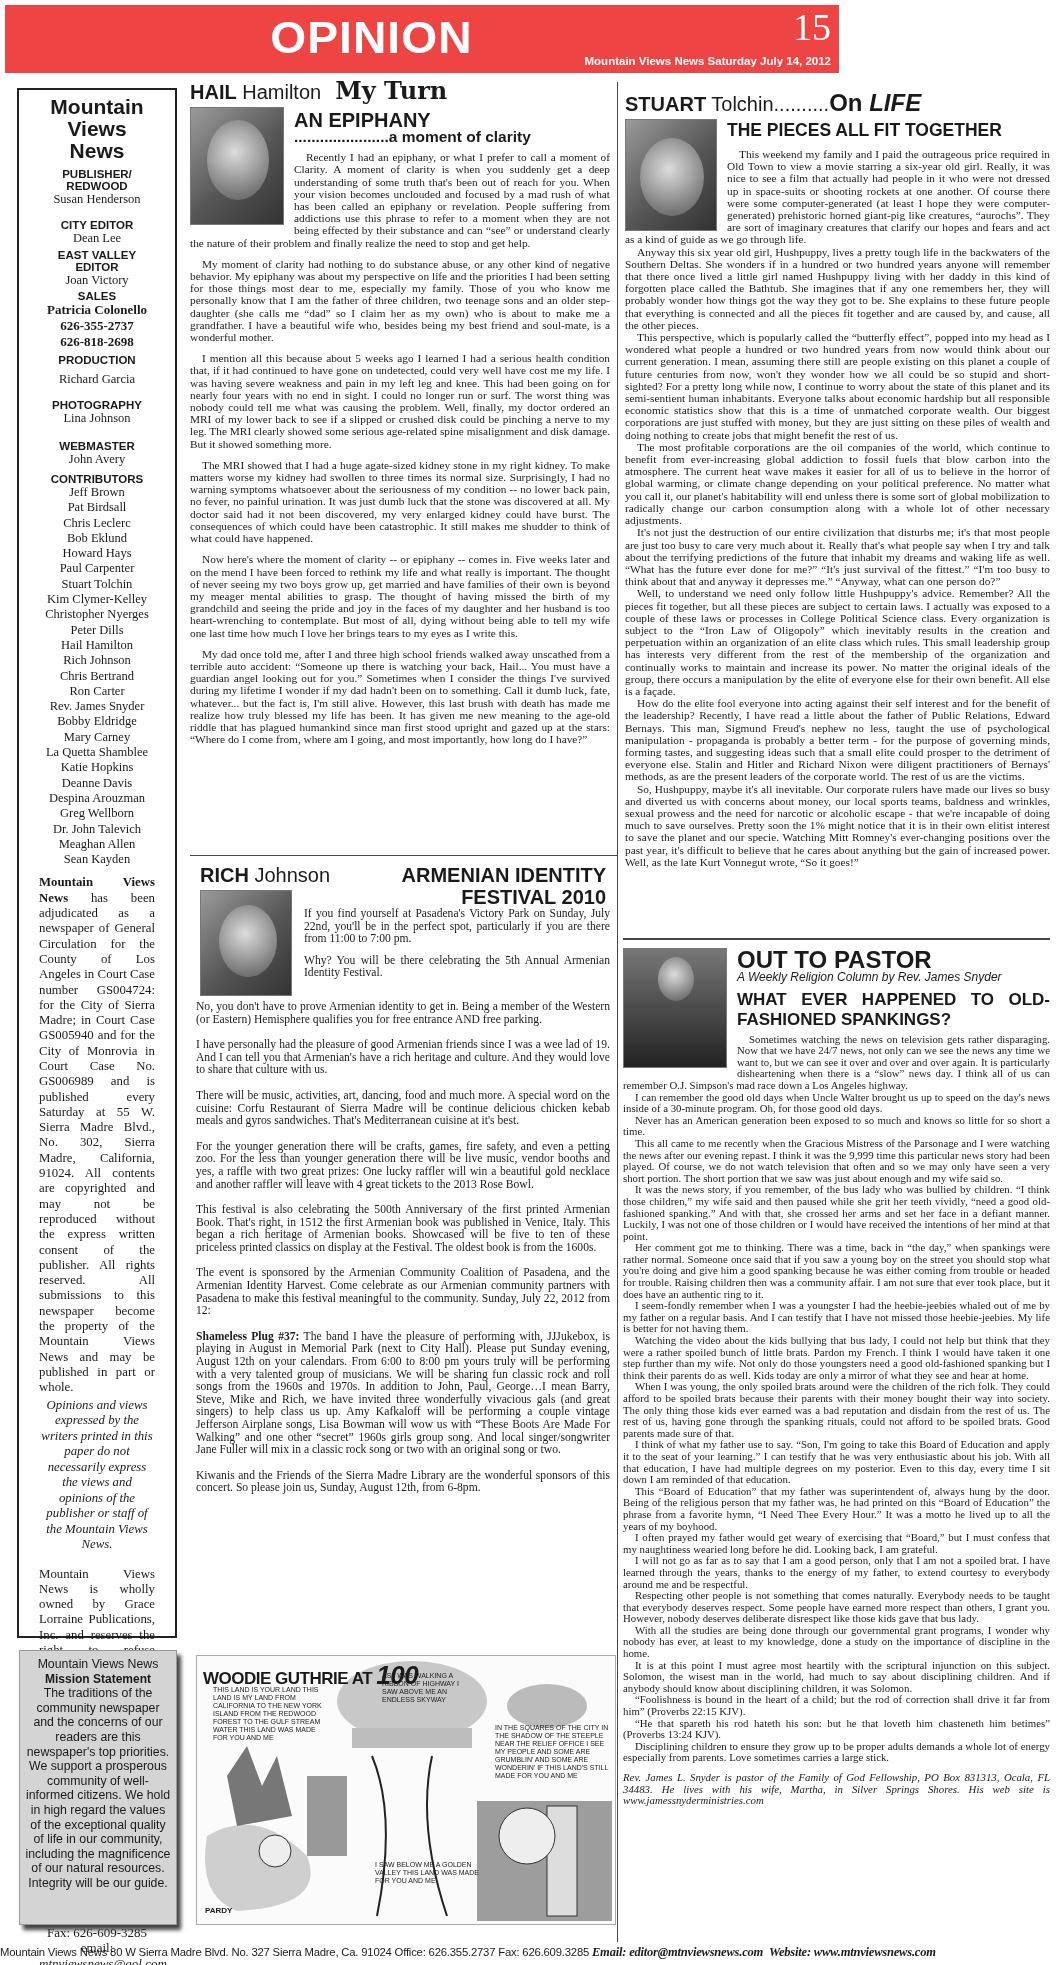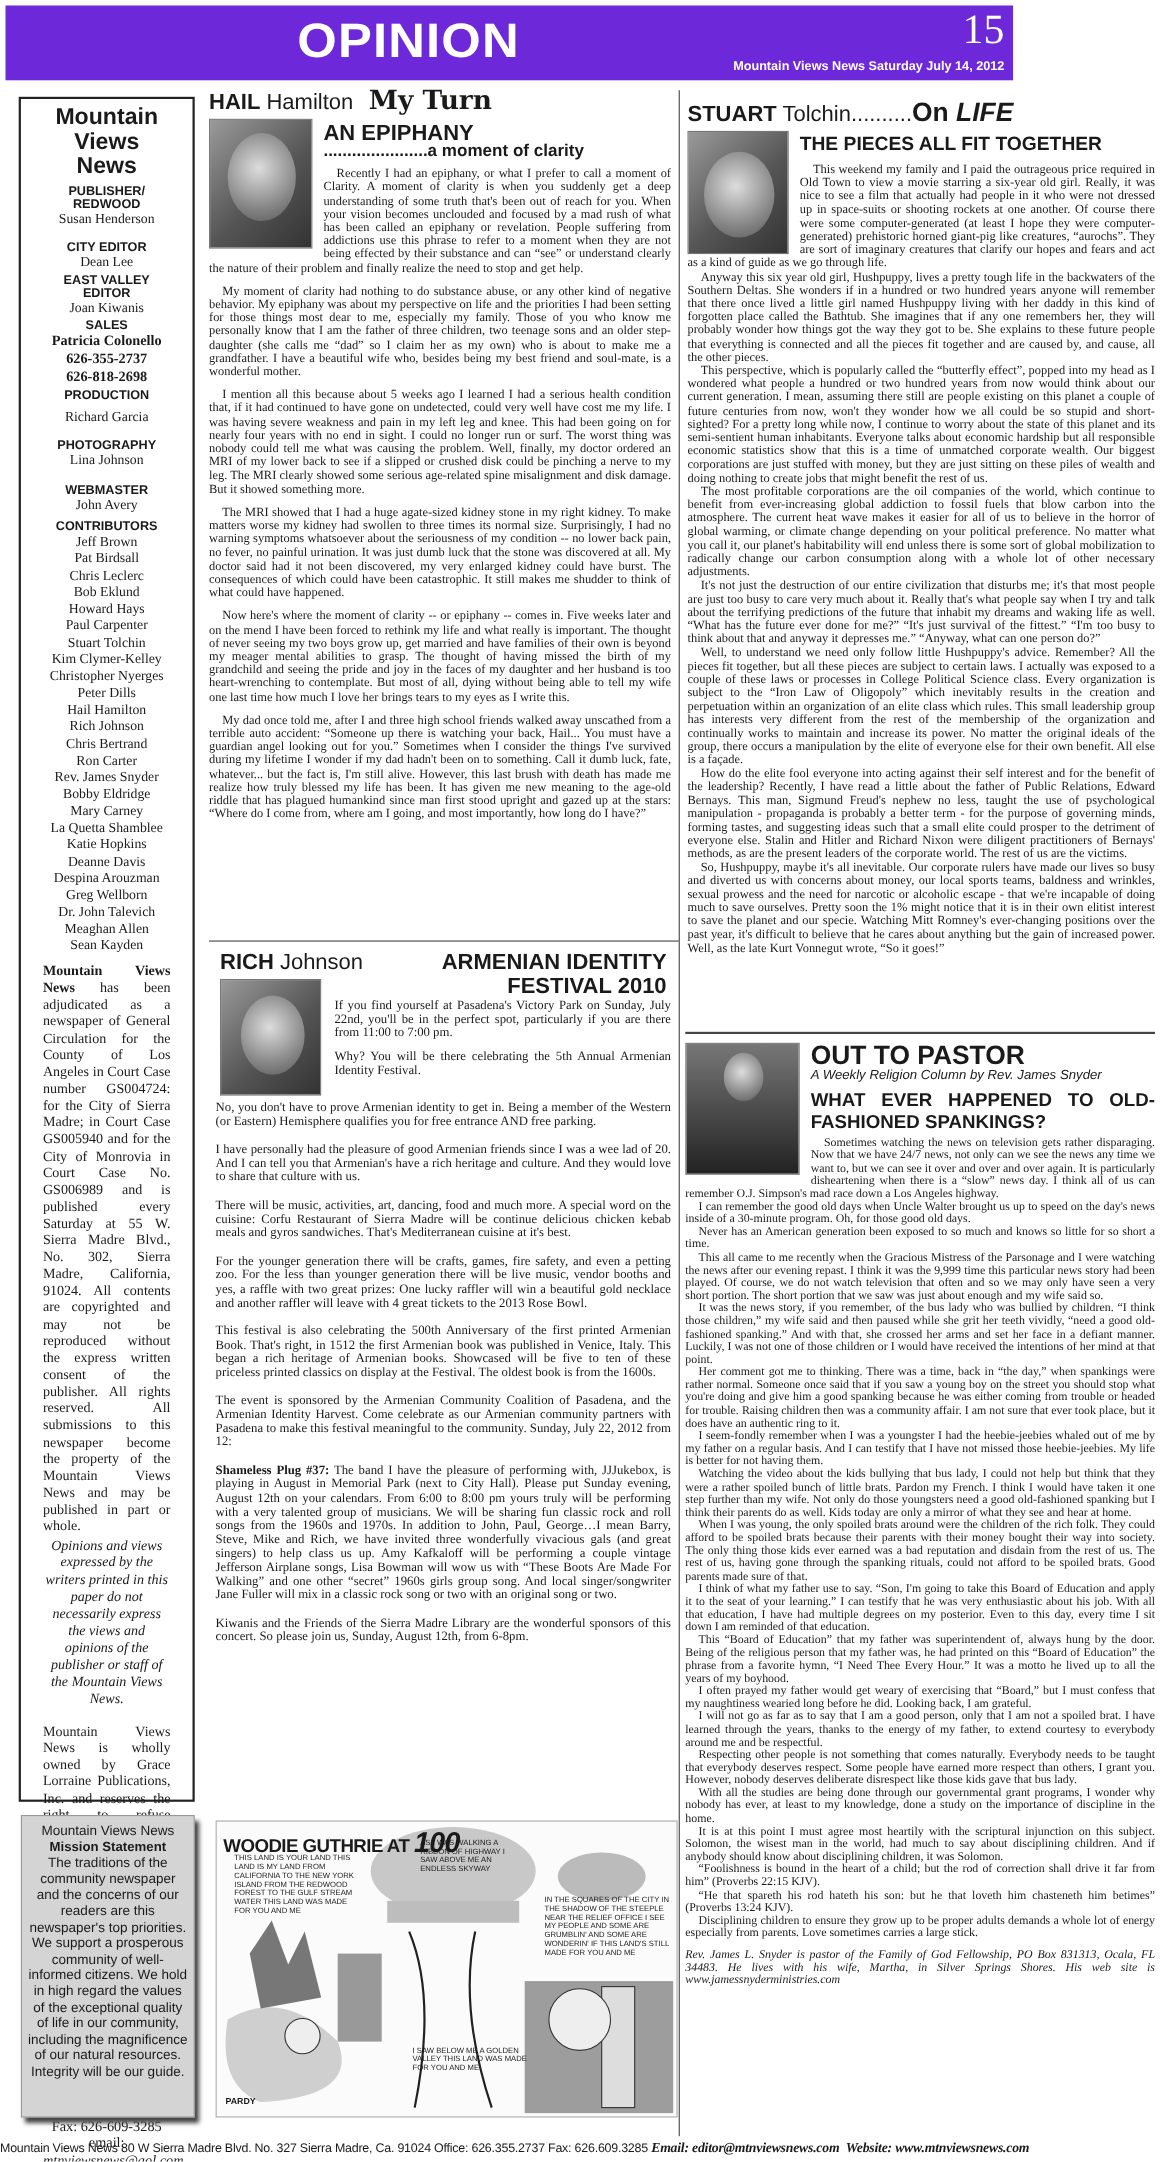--- a/index.html
+++ b/index.html
@@ -1,17 +1,17 @@
 <!DOCTYPE html>
 <html><head>
 <meta charset="utf-8">
 <style>
 *{box-sizing:border-box;margin:0;padding:0}
 body{width:1056px;height:1965px;background:#fff;font-family:"Liberation Serif",serif;color:#1a1a1a;position:relative;overflow:hidden}
-.masthead{position:absolute;left:5px;top:5px;width:916px;height:68px;background:#6d28d9;color:#fff}
+.masthead{position:absolute;left:5px;top:5px;width:834px;height:68px;background:#ef4444;color:#fff}
 .masthead .title{position:absolute;left:270px;top:8px;font-family:"Liberation Sans",sans-serif;font-weight:700;font-size:44px;letter-spacing:1px;transform:scaleX(1.05)}
 .masthead .pageno{position:absolute;right:8px;top:0;font-size:38px;font-family:"Liberation Serif",serif}
 .masthead .dateline{position:absolute;right:8px;bottom:6px;font-family:"Liberation Sans",sans-serif;font-weight:700;font-size:11.5px}
 .side{position:absolute;left:17px;top:88px;width:160px;height:1550px;border:2px solid #222;text-align:center;padding:6px 20px}
 .side .paper{font-family:"Liberation Sans",sans-serif;font-weight:700;font-size:21px;line-height:22px;margin-bottom:6px}
 .side .role{font-family:"Liberation Sans",sans-serif;font-weight:700;font-size:11.5px;margin-top:6px}
 .side .name{font-size:12.5px;line-height:15px}
 .side .bold{font-weight:700;font-size:13px;line-height:16px}
 .side .contrib{font-size:12.5px;line-height:15.3px}
 .side .legal{text-align:justify;font-size:12.8px;line-height:15.3px;margin-top:8px}
@@ -49,21 +49,21 @@
   <div class="paper">
     <div>Mountain</div>
     <div>Views</div>
     <div>News</div>
   </div>
   <div class="role">PUBLISHER/ REDWOOD</div>
   <div class="name">Susan Henderson</div>
   <div class="role" style="margin-top:12px">CITY EDITOR</div>
   <div class="name">Dean Lee</div>
   <div class="role" style="margin-top:3px">EAST VALLEY EDITOR</div>
-  <div class="name">Joan Kiwanis</div>
+  <div class="name">Joan Victory</div>
   <div class="role" style="margin-top:2px">SALES</div>
   <div class="bold">Patricia Colonello</div>
   <div class="bold">626-355-2737</div>
   <div class="bold">626-818-2698</div>
   <div class="role" style="margin-top:4px">PRODUCTION</div>
   <div class="name" style="margin-top:6px">Richard Garcia</div>
   <div class="role" style="margin-top:12px">PHOTOGRAPHY</div>
   <div class="name">Lina Johnson</div>
   <div class="role" style="margin-top:14px">WEBMASTER</div>
   <div class="name">John Avery</div>
@@ -149,21 +149,21 @@
   </div>
   <div class="photo" style="position:absolute;left:4px;top:28px;width:92px;height:106px">
       <div class="face" style="left:18px;top:14px;width:58px;height:72px"></div>
     </div>
   <div style="margin-left:108px;margin-top:-14px">
     <p style="text-indent:0">If you find yourself at Pasadena's Victory Park on Sunday, July 22nd, you'll be in the perfect spot, particularly if you are there from 11:00 to 7:00 pm.</p>
     <p style="text-indent:0">Why? You will be there celebrating the 5th Annual Armenian Identity Festival.</p>
   </div>
   <div style="height:12px"></div>
   <p style="text-indent:0;margin-bottom:13px">No, you don't have to prove Armenian identity to get in. Being a member of the Western (or Eastern) Hemisphere qualifies you for free entrance AND free parking.</p>
-  <p style="text-indent:0;margin-bottom:13px">I have personally had the pleasure of good Armenian friends since I was a wee lad of 20.  And I can tell you that Armenian's have a rich heritage and culture. And they would love to share that culture with us.</p>
+  <p style="text-indent:0;margin-bottom:13px">I have personally had the pleasure of good Armenian friends since I was a wee lad of 19.  And I can tell you that Armenian's have a rich heritage and culture. And they would love to share that culture with us.</p>
   <p style="text-indent:0;margin-bottom:13px">There will be music, activities, art, dancing, food and much more. A special word on the cuisine: Corfu Restaurant of Sierra Madre will be continue delicious chicken kebab meals and gyros sandwiches. That's Mediterranean cuisine at it's best.</p>
   <p style="text-indent:0;margin-bottom:13px">For the younger generation there will be crafts, games, fire safety, and even a petting zoo. For the less than younger generation there will be live music, vendor booths and yes, a raffle with two great prizes: One lucky raffler will win a beautiful gold necklace and another raffler will leave with 4 great tickets to the 2013 Rose Bowl.</p>
   <p style="text-indent:0;margin-bottom:13px">This festival is also celebrating the 500th Anniversary of the first printed Armenian Book. That's right, in 1512 the first Armenian book was published in Venice, Italy. This began a rich heritage of Armenian books. Showcased will be five to ten of these priceless printed classics on display at the Festival. The oldest book is from the 1600s.</p>
   <p style="text-indent:0;margin-bottom:13px">The event is sponsored by the Armenian Community Coalition of Pasadena, and the Armenian Identity Harvest. Come celebrate as our Armenian community partners with Pasadena to make this festival meaningful to the community. Sunday, July 22, 2012 from 12:</p>
   <p style="text-indent:0;margin-bottom:13px"><b>Shameless Plug #37:</b><span> The band I have the pleasure of performing with, JJJukebox, is playing in August in Memorial Park (next to City Hall). Please put Sunday evening, August 12th on your calendars. From 6:00 to 8:00 pm yours truly will be performing with a very talented group of musicians. We will be sharing fun classic rock and roll songs from the 1960s and 1970s. In addition to John, Paul, George…I mean Barry, Steve, Mike and Rich, we have invited three wonderfully vivacious gals (and great singers) to help class us up. Amy Kafkaloff will be performing a couple vintage Jefferson Airplane songs, Lisa Bowman will wow us with “These Boots Are Made For Walking” and one other “secret” 1960s girls group song. And local singer/songwriter Jane Fuller will mix in a classic rock song or two with an original song or two.</span></p>
   <p style="text-indent:0">Kiwanis and the Friends of the Sierra Madre Library are the wonderful sponsors of this concert.  So please join us, Sunday, August 12th, from 6-8pm.</p>
 </div>
 
 <div class="cartoon">
   <svg width="420" height="270" viewBox="0 0 420 270">

